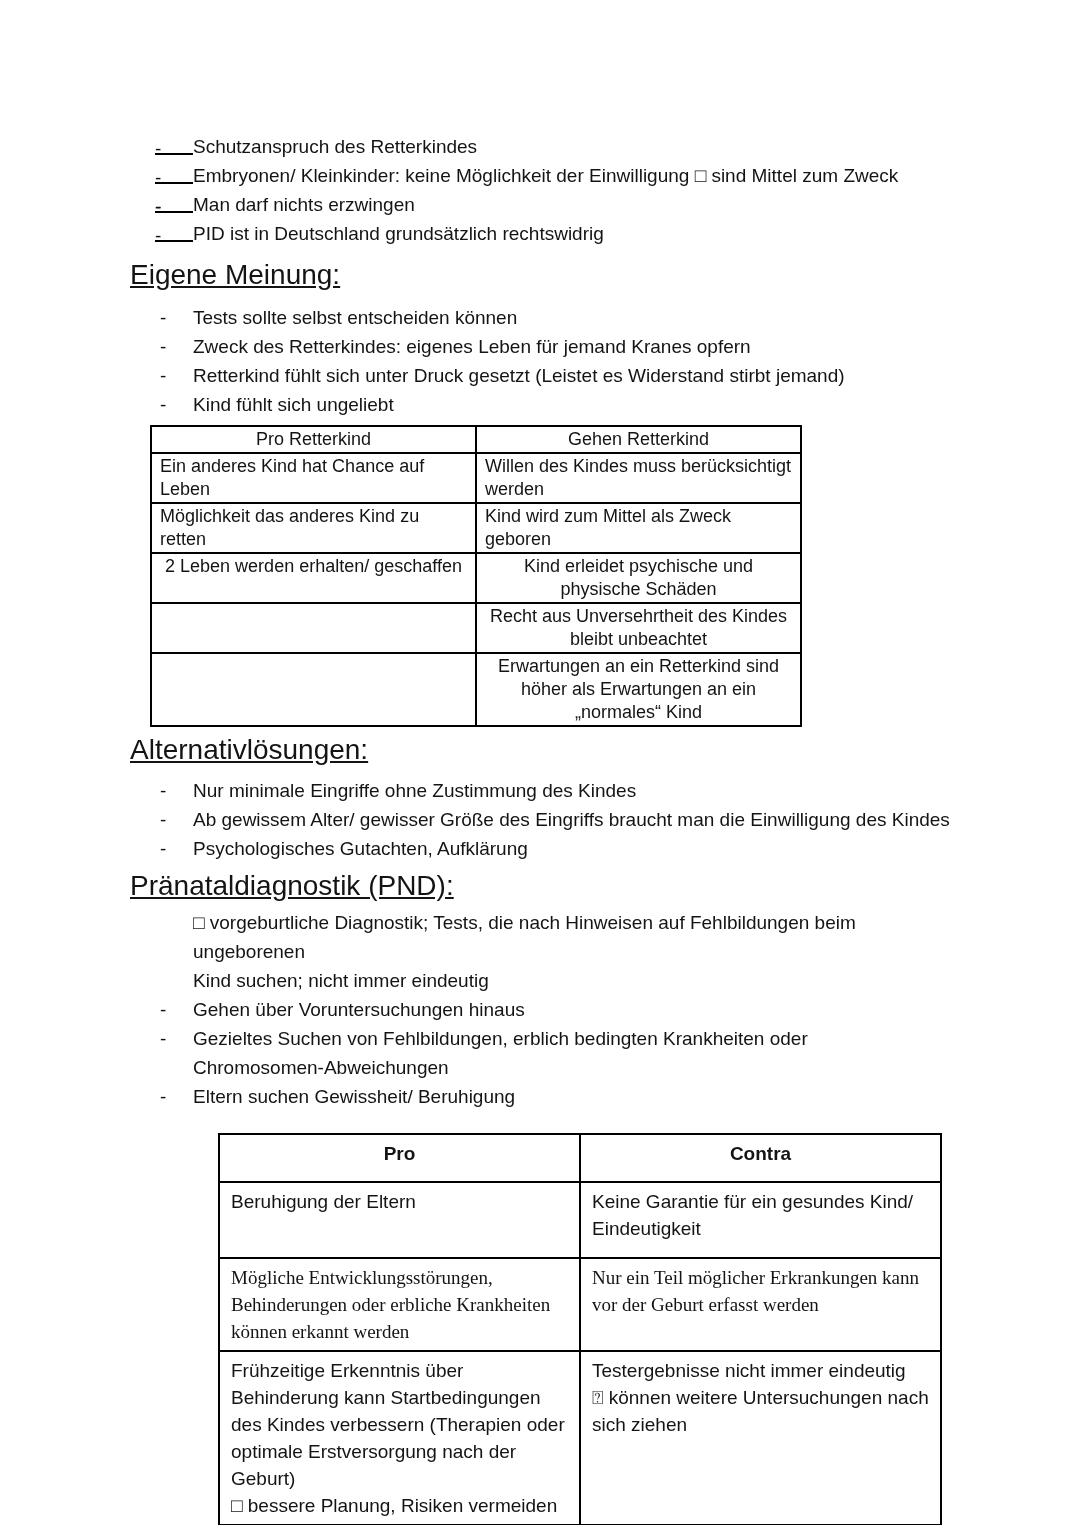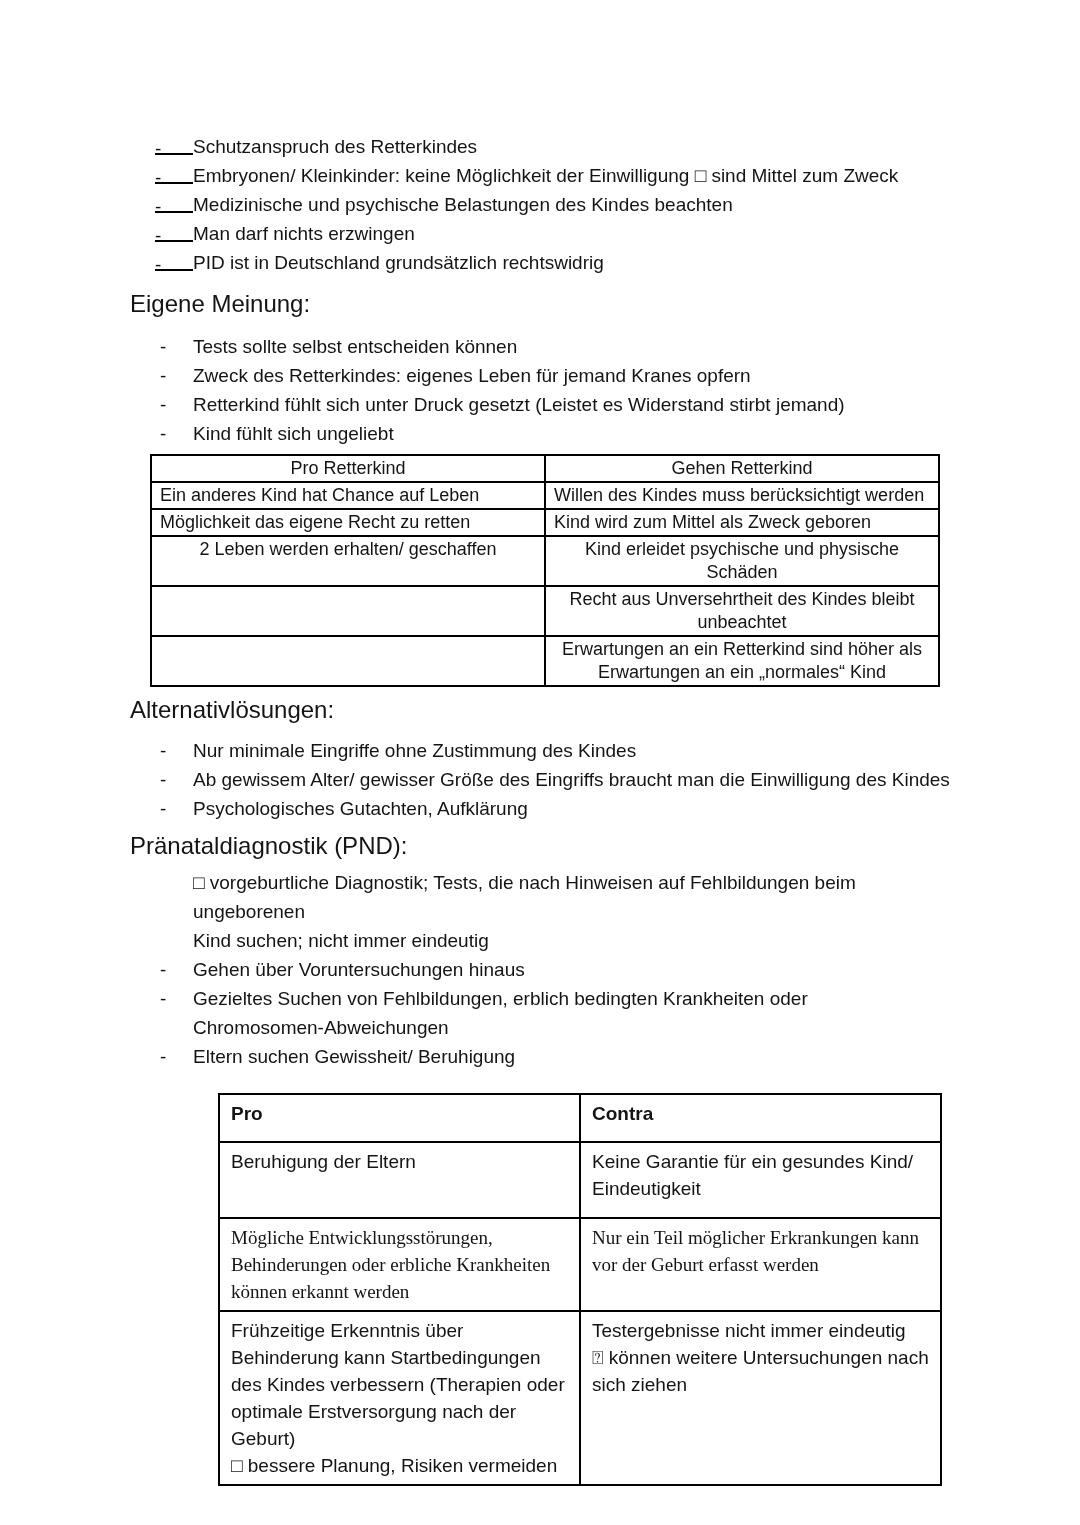--- a/index.html
+++ b/index.html
@@ -21,37 +21,38 @@
     line-height:29px;
     white-space:pre-line;
   }
   .dash{position:absolute;left:30px;top:0;}
   .dashul{
     position:absolute;left:25px;top:2px;
     width:38px;height:19px;
     border-bottom:2px solid #000;
   }
   h2{
-    font-size:24px;
+    font-size:28px;
     font-weight:normal;
+    text-decoration:underline;
     margin:0;
     line-height:25px;
   }
   .h-eigene{margin:14px 0 16px 0;}
   .h-alt{margin:10px 0 14px 0;}
   .h-pnd{margin:10px 0 0 0;}
   .def{
     margin:10px 0 0 63px;
     line-height:29px;
     white-space:pre-line;
   }
   table{border-collapse:collapse;table-layout:fixed;}
   .t1{
     margin:6px 0 0 20px;
-    width:790px;
+    width:652px;
     font-size:18px;
   }
   .t1 th,.t1 td{
     border:2px solid #000;
     padding:1px 8px;
     line-height:23px;
     vertical-align:top;
     text-align:left;
     font-weight:normal;
   }
@@ -63,34 +64,34 @@
     font-size:19px;
   }
   .t2 th,.t2 td{
     border:2px solid #000;
     padding:5px 11px;
     line-height:27px;
     vertical-align:top;
     text-align:left;
     white-space:pre-line;
   }
-  .t2 th{font-weight:bold;padding-bottom:14px;border-radius:15px;}
+  .t2 th{text-align:center;font-weight:bold;padding-bottom:14px;border-radius:15px;}
   .t2 tr.r1 td{height:64px;}
   .t2 tr.r2 td{height:81px;font-family:Liberation Serif, serif;}
   .t2 tr.r3 td{height:155px;}
 </style>
 </head>
 <body>
 
 <div class="page">
 
   <ul>
     <li><span class="dashul">-</span><span>Schutzanspruch des Retterkindes</span></li>
     <li><span class="dashul">-</span><span>Embryonen/ Kleinkinder: keine Möglichkeit der Einwilligung □ sind Mittel zum Zweck</span></li>
-    <li><span class="dashul">-</span><span>Medizinische und psychische Belastungen des Kindes beachten</span></li>
+    <li><span class="dashul">-</span></li>
     <li><span class="dashul">-</span><span>Man darf nichts erzwingen</span></li>
     <li><span class="dashul">-</span><span>PID ist in Deutschland grundsätzlich rechtswidrig</span></li>
   </ul>
 
   <h2 class="h-eigene">Eigene Meinung:</h2>
 
   <ul>
     <li><span class="dash">-</span><span>Tests sollte selbst entscheiden können</span></li>
     <li><span class="dash">-</span><span>Zweck des Retterkindes: eigenes Leben für jemand Kranes opfern</span></li>
     <li><span class="dash">-</span><span>Retterkind fühlt sich unter Druck gesetzt (Leistet es Widerstand stirbt jemand)</span></li>
@@ -101,21 +102,21 @@
     <tbody>
         <tr>
       <th>Pro Retterkind</th>
       <th>Gehen Retterkind</th>
     </tr>
     <tr>
       <td>Ein anderes Kind hat Chance auf Leben</td>
       <td>Willen des Kindes muss berücksichtigt werden</td>
     </tr>
     <tr>
-      <td>Möglichkeit das eigene Recht zu retten</td>
+      <td>Möglichkeit das anderes Kind zu retten</td>
       <td>Kind wird zum Mittel als Zweck geboren</td>
     </tr>
     <tr class="tall">
       <td>2 Leben werden erhalten/ geschaffen</td>
       <td>Kind erleidet psychische und physische Schäden</td>
     </tr>
     <tr class="tall">
       <td></td>
       <td>Recht aus Unversehrtheit des Kindes bleibt unbeachtet</td>
     </tr>

